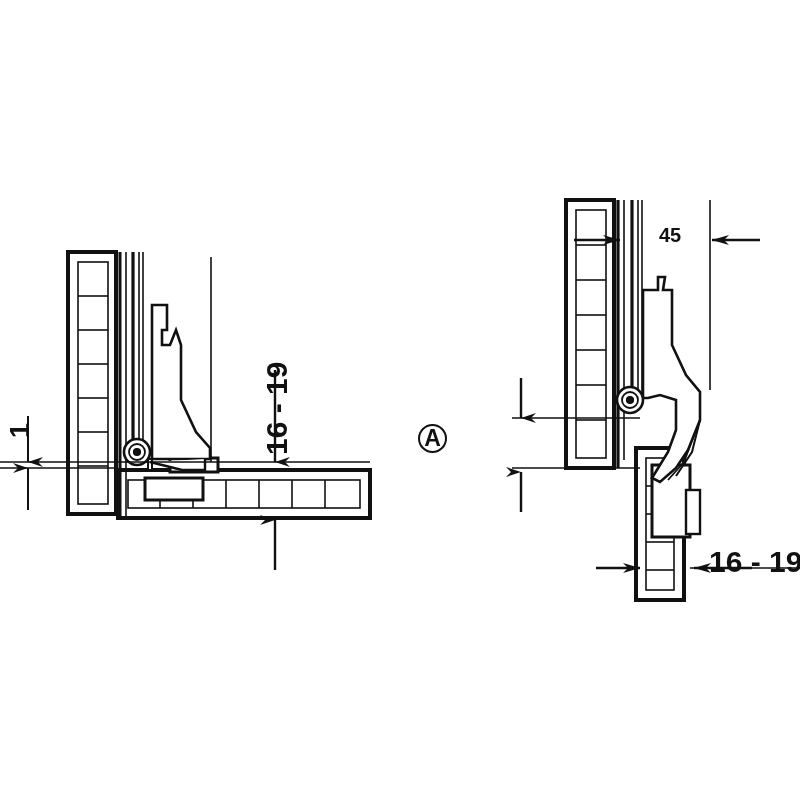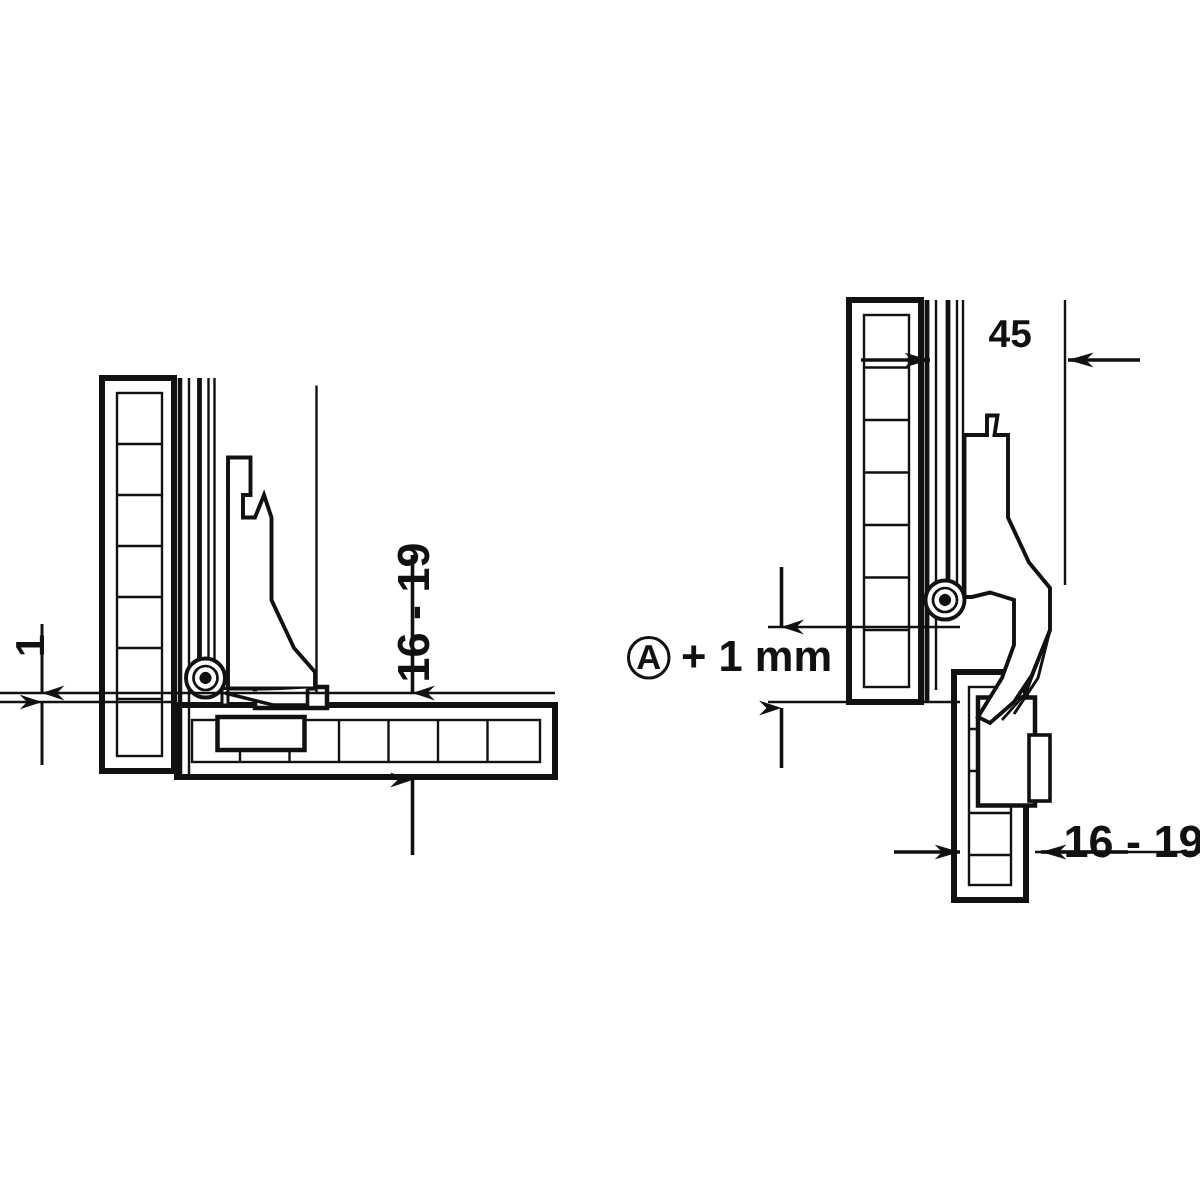--- a/index.html
+++ b/index.html
@@ -37,23 +37,23 @@
     font-size:27px;
     left:7px;
     top:438px;
   }
   .lbl-1619-left{
     font-size:30px;
     left:262px;
     top:455px;
   }
   .lbl-45{
-    font-size:26px;
+    font-size:20px;
     left:659px;
-    top:209px;
+    top:225px;
   }
   .lbl-a1mm{
     font-size:29px;
     left:418px;
     top:424px;
     display:flex;
     align-items:center;
     gap:0px;
   }
   .circA{
@@ -273,18 +273,17 @@
   </svg>
 
   <div class="lbl lbl-rot lbl-1">1</div>
 
   <div class="lbl lbl-rot lbl-1619-left">16 - 19</div>
 
   <div class="lbl lbl-45">45</div>
 
   <div class="lbl lbl-a1mm">
     <span class="circA">A</span>
-    <span>+ 1 mm</span>
   </div>
 
   <div class="lbl lbl-1619-right">16 - 19</div>
 
 </div>
 
 </body></html>

